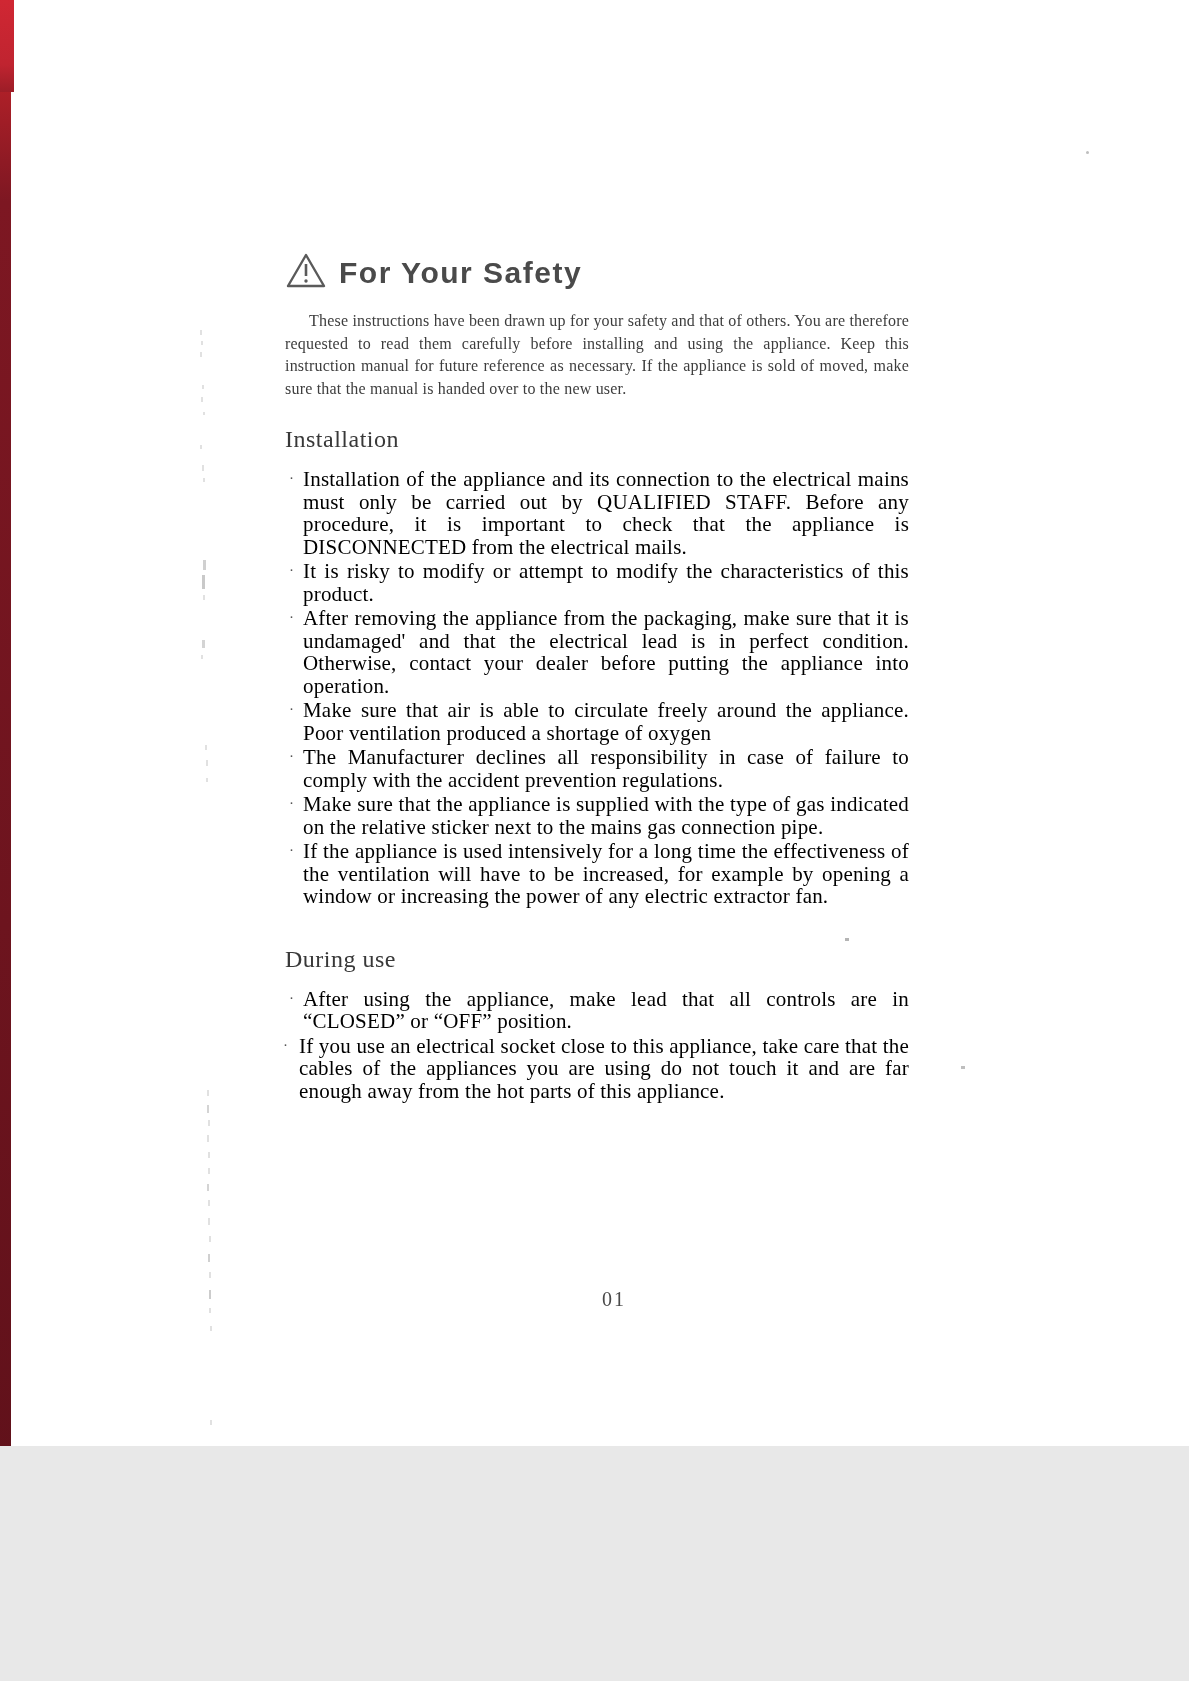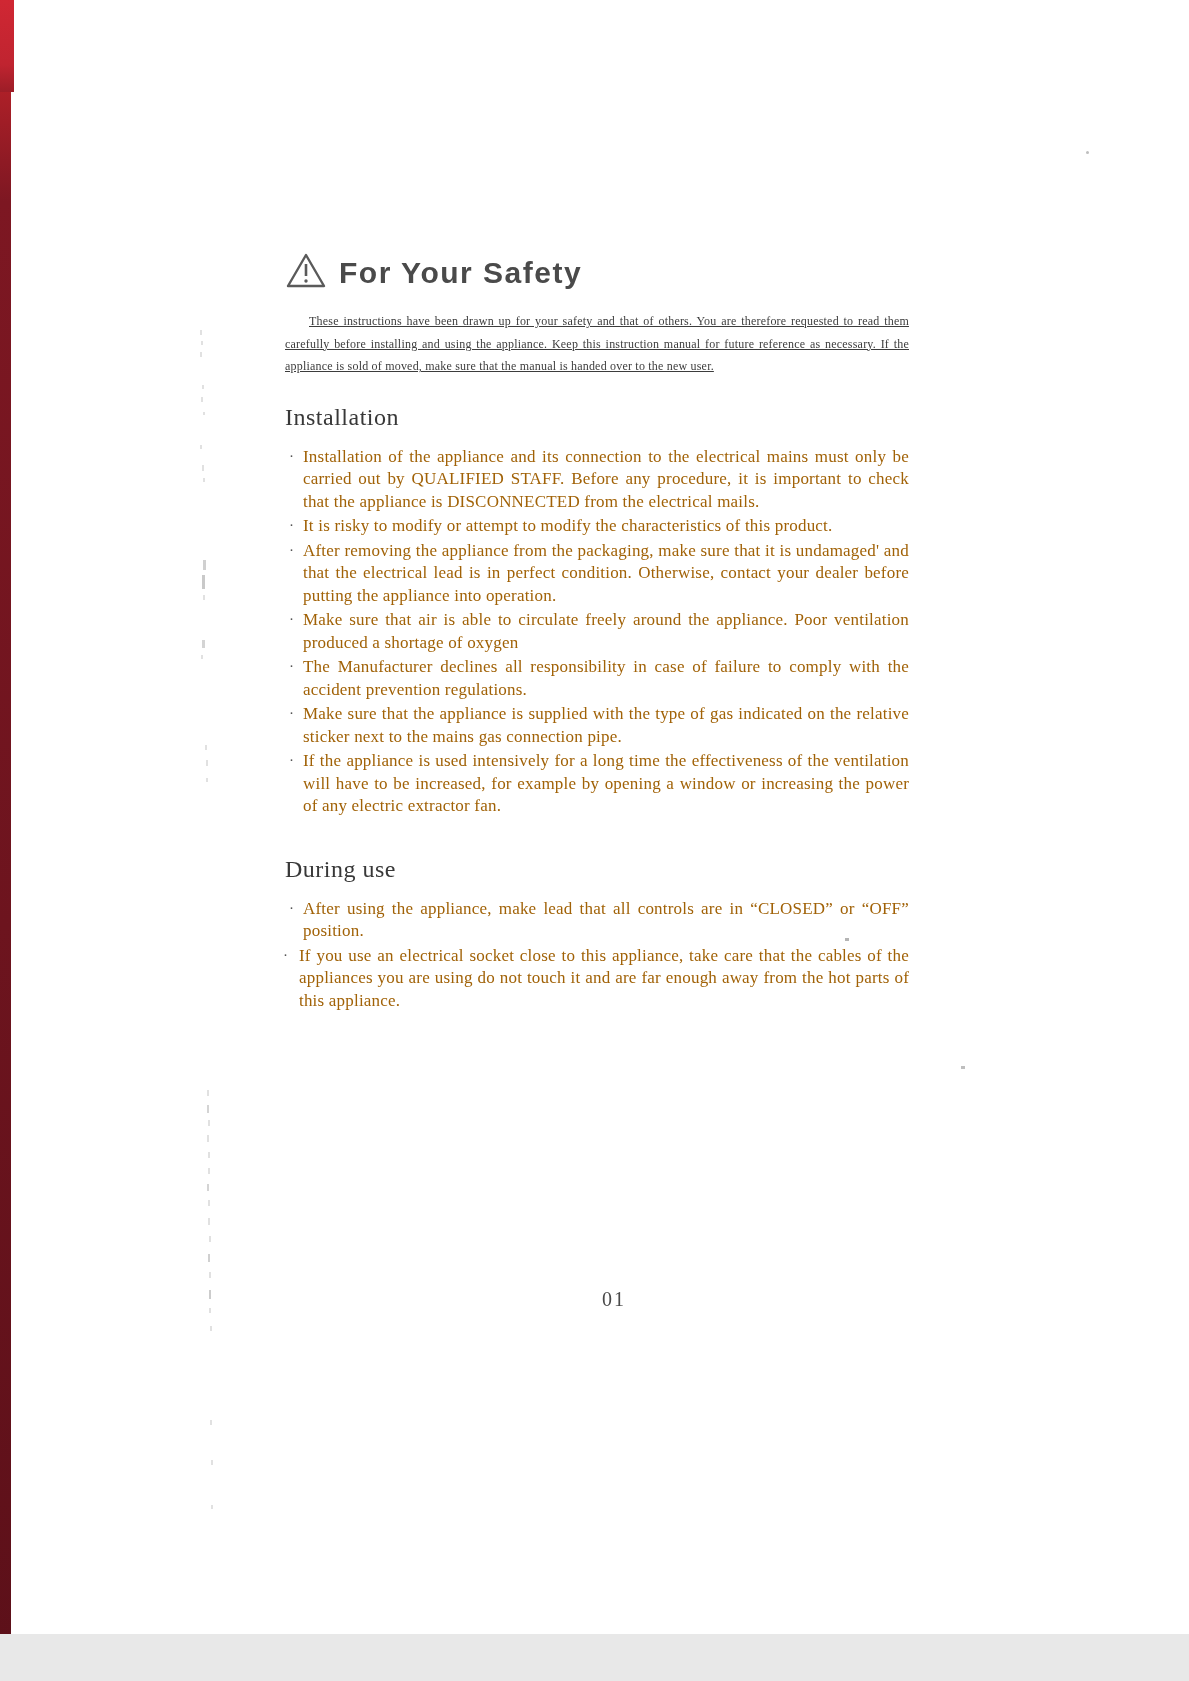--- a/index.html
+++ b/index.html
@@ -1,18 +1,18 @@
 <!DOCTYPE html>
 <html><head>
 <meta charset="utf-8">
 <style>
   html,body{margin:0;padding:0;background:#e8e8e8;}
   .page{
     position:relative;
-    width:1189px;height:1634px;
+    width:1189px;height:1446px;
     background:#ffffff;
     overflow:hidden;
     font-family:"Liberation Serif", serif;
     color:#3d3d3d;
   }
   
   .edge-left{
     position:absolute;left:0;top:0;width:11px;height:1681px;
     background:linear-gradient(180deg,#c4242e 0%,#b02028 5%,#7d1722 12%,#6d141e 55%,#5c1019 100%);
   }
@@ -30,35 +30,35 @@
     filter:blur(0.3px);
     letter-spacing:0.2px;
   }
   .title-row{display:flex;align-items:center;gap:12px;margin-bottom:10px;}
   .warn-icon{flex:0 0 auto;}
   .doc-title{
     font-family:"Liberation Sans", sans-serif;
     font-size:30px;font-weight:600;color:#4a4a4a;letter-spacing:1.5px;
   }
   .intro{
-    font-size:12px;line-height:22.5px;text-align:justify;
-    margin:16px 0 9px 0;text-indent:24px;color:#3d3d3d;text-decoration:underline;
+    font-size:16px;line-height:22.5px;text-align:justify;
+    margin:16px 0 9px 0;text-indent:24px;color:#3d3d3d;
   }
   .section-heading{
     font-size:24px;font-weight:400;color:#383838;
     margin:26px 0 15px 0;letter-spacing:0.5px;
   }
   .bullets{margin:0;padding:0;list-style:none;}
   .bullet{
     position:relative;
     padding-left:18px;
-    font-size:17px;line-height:22.5px;
+    font-size:21px;line-height:22.5px;
     text-align:justify;
     margin-bottom:2px;
-    color:#a16207;
+    color:#000000;
   }
   .bullet::before{
     content:"·";
     position:absolute;left:4px;top:-1px;
     font-size:15px;color:#555;
   }
   .bullet.outdent{padding-left:14px;}
   .bullet.outdent::before{left:-2px;}
   .page-number{
     position:absolute;left:602px;top:1288px;width:60px;

